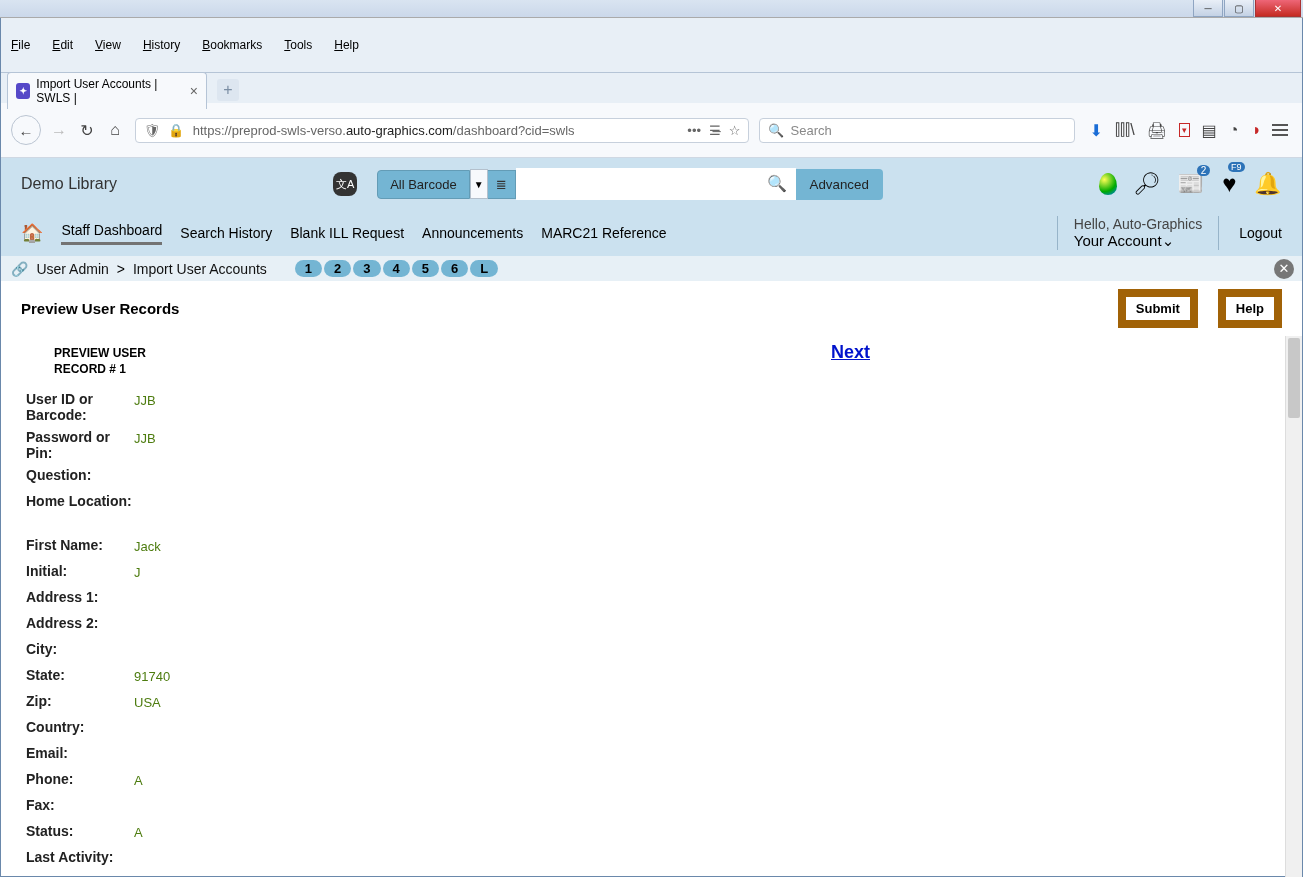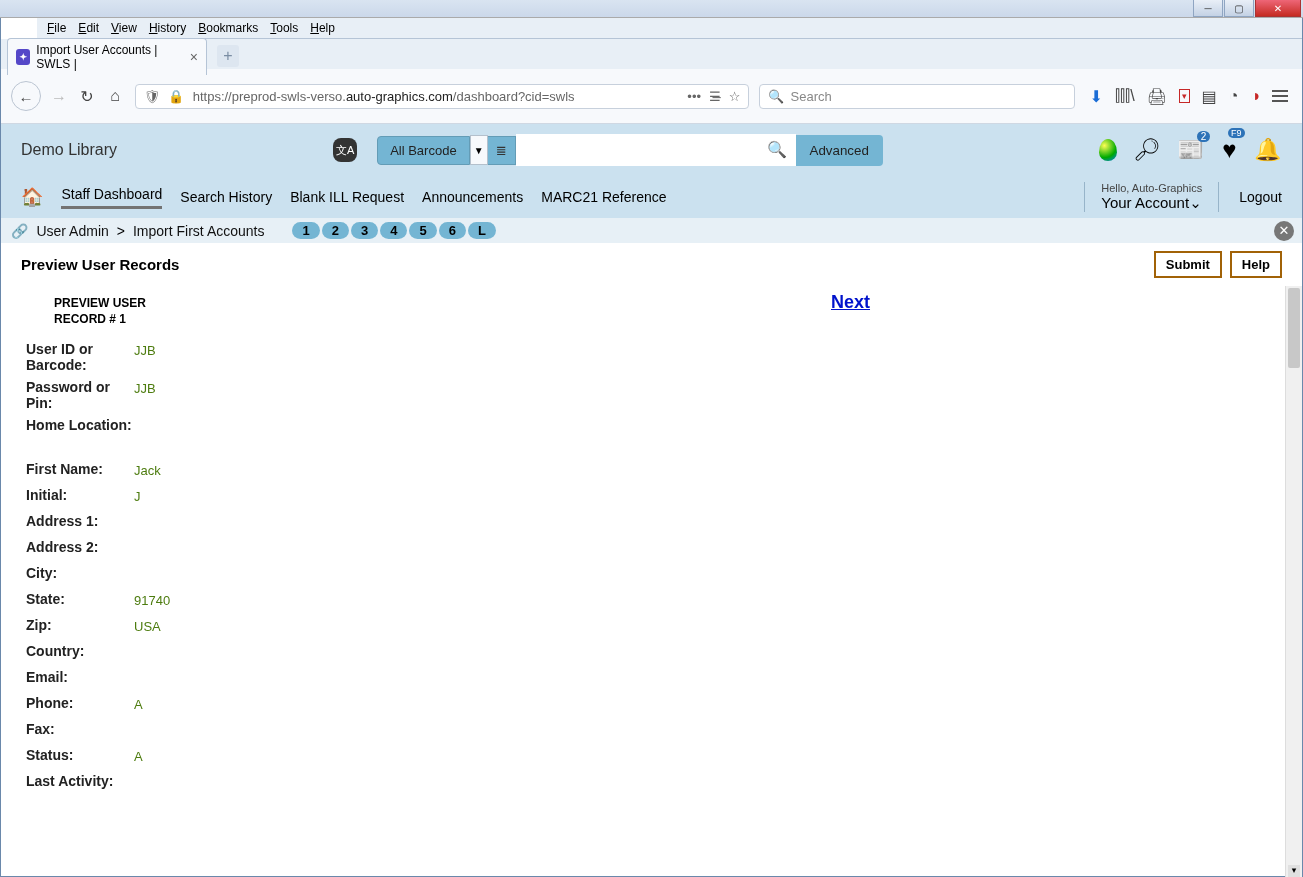--- a/index.html
+++ b/index.html
@@ -6,21 +6,21 @@
 body { font-family: "Segoe UI", Tahoma, Arial, sans-serif; font-size: 13px; background: #fff; overflow: hidden; }
 
 
 .win-titlebar { height: 18px; background: linear-gradient(180deg, #d9e4f1, #cbd8ea); border-bottom: 1px solid #aaa; position: relative; }
 .win-controls { position: absolute; right: 2px; top: -1px; display: flex; }
 .win-btn { width: 30px; height: 18px; display: flex; align-items: center; justify-content: center; font-size: 10px; margin-left: 1px; }
 .win-btn.min, .win-btn.max { background: linear-gradient(180deg,#e9eff7,#c4d2e5); border: 1px solid #8fa5c2; color: #333; }
 .win-btn.close { background: linear-gradient(180deg,#e67,#c52b22); border: 1px solid #a33; color: #fff; width: 46px; }
 
 
-.menu-bar { background: #e8eff6; padding: 2px 4px; font-size: 12px; display: flex; gap: 0; border-bottom: 1px solid #b5c4d6; margin-left: 36px; }
+.menu-bar { background: #e8eff6; padding: 19px 4px; font-size: 12px; display: flex; gap: 10px; border-bottom: 1px solid #b5c4d6; }
 .menu-bar span { padding: 1px 6px; display: inline-block; }
 .menu-bar span::first-letter { text-decoration: underline; }
 
 
 .tab-strip { background: #e8eff6; padding: 4px 0 0 6px; display: flex; align-items: center; gap: 10px; height: 30px; }
 .tab { background: #f7f9fc; border: 1px solid #b5c4d6; border-bottom: none; border-radius: 4px 4px 0 0; padding: 4px 8px; display: flex; align-items: center; gap: 6px; font-size: 12px; max-width: 200px; }
 .tab .favicon { width: 16px; height: 16px; background: #5548c8; border-radius: 3px; display: inline-flex; align-items: center; justify-content: center; color: #fff; font-size: 9px; font-weight: bold; }
 .tab .close-x { color: #666; cursor: pointer; font-size: 14px; }
 .newtab { width: 22px; height: 22px; background: #dde6f0; border-radius: 3px; display: flex; align-items: center; justify-content: center; color: #7a8da3; font-size: 16px; }
 
@@ -54,34 +54,34 @@
 .heart-ico { font-size: 24px; color: #000; position: relative; }
 .badge-num { position: absolute; top: -6px; right: -6px; background: #2d73b8; color: #fff; font-size: 10px; border-radius: 8px; padding: 0 4px; }
 .badge-txt { position: absolute; top: -8px; right: -8px; background: #2d73b8; color: #fff; font-size: 9px; border-radius: 8px; padding: 0 3px; }
 .bell-ico { font-size: 22px; }
 
 
 .nav-bar { background: #cbe1ef; padding: 6px 20px; display: flex; align-items: center; gap: 18px; font-size: 14px; }
 .nav-bar .active { border-bottom: 3px solid #737373; padding-bottom: 4px; font-weight: 500; }
 .nav-right { margin-left: auto; display: flex; align-items: center; gap: 20px; }
 .account-block { border-left: 1px solid #97b4c9; border-right: 1px solid #97b4c9; padding: 0 16px; }
-.account-block .hello { font-size: 11px; color: #444; }
+.account-block .hello { font-size: 14px; color: #444; }
 .account-block .acct { font-size: 15px; }
 
 
 .bc-bar { background: #e7f0f6; padding: 4px 10px; display: flex; align-items: center; gap: 8px; font-size: 14px; position: relative; }
 .bc-link { color: #111; }
 .pager { display: flex; gap: 2px; margin-left: 20px; }
 .pager-item { background: #74b5d3; padding: 1px 10px; border-radius: 10px; font-weight: bold; font-size: 13px; }
 .bc-close { position: absolute; right: 8px; width: 20px; height: 20px; background: #777; color: #fff; border-radius: 50%; display: flex; align-items: center; justify-content: center; font-size: 13px; }
 
 
 .page-head { display: flex; align-items: center; padding: 8px 20px; }
 .page-head h3 { font-size: 15px; font-weight: bold; }
-.btn-outline { border: 2px solid #a16207; background: #fff; padding: 4px 10px; font-weight: bold; font-size: 13px; cursor: pointer; }
+.btn-outline { border: 8px solid #a16207; background: #fff; padding: 4px 10px; font-weight: bold; font-size: 13px; cursor: pointer; margin-left: 12px; }
 
 
 .content-wrap { display: flex; height: 595px; }
 .content { flex: 1; padding: 10px 25px; overflow: hidden; position: relative; }
 .vscroll { width: 17px; background: #f0f0f0; border-left: 1px solid #ddd; position: relative; }
 .vscroll .thumb { position: absolute; top: 2px; left: 2px; right: 2px; height: 80px; background: #c8c8c8; border-radius: 2px; }
 .vscroll .arrow-dn { position: absolute; bottom: 2px; left: 2px; right: 2px; height: 14px; background: #e0e0e0; text-align: center; font-size: 9px; }
 
 .preview-hdr { font-weight: bold; font-size: 12px; width: 100px; line-height: 1.3; margin-left: 28px; margin-bottom: 14px; }
 .next-link { position: absolute; left: 830px; top: 6px; color: #0012cc; font-weight: bold; font-size: 18px; text-decoration: underline; }
@@ -206,21 +206,21 @@
       <div class="acct"><span>Your Account</span><span>⌄</span></div>
     </div>
     <span>Logout</span>
   </div>
 </div>
 
 <div class="bc-bar">
   <span>🔗</span>
   <span class="bc-link">User Admin</span>
   <span>&gt;</span>
-  <span class="bc-link">Import First Accounts</span>
+  <span class="bc-link">Import User Accounts</span>
   <div class="pager">
     <span class="pager-item">1</span>
     <span class="pager-item">2</span>
     <span class="pager-item">3</span>
     <span class="pager-item">4</span>
     <span class="pager-item">5</span>
     <span class="pager-item">6</span>
     <span class="pager-item">L</span>
   </div>
   <div class="bc-close">✕</div>
@@ -240,20 +240,24 @@
     <div class="preview-hdr">PREVIEW USER RECORD # 1</div>
     <div class="rec-table" id="rec-table">
           <div class="rec-row med">
             <div class="rec-label">User ID or Barcode:</div>
             <div class="rec-val">JJB</div>
           </div>
           <div class="rec-row med">
             <div class="rec-label">Password or Pin:</div>
             <div class="rec-val">JJB</div>
           </div>
+          <div class="rec-row">
+            <div class="rec-label">Question:</div>
+            <div class="rec-val"></div>
+          </div>
           <div class="rec-row tall">
             <div class="rec-label">Home Location:</div>
             <div class="rec-val"></div>
           </div>
           <div class="rec-row">
             <div class="rec-label">First Name:</div>
             <div class="rec-val">Jack</div>
           </div>
           <div class="rec-row">
             <div class="rec-label">Initial:</div>

